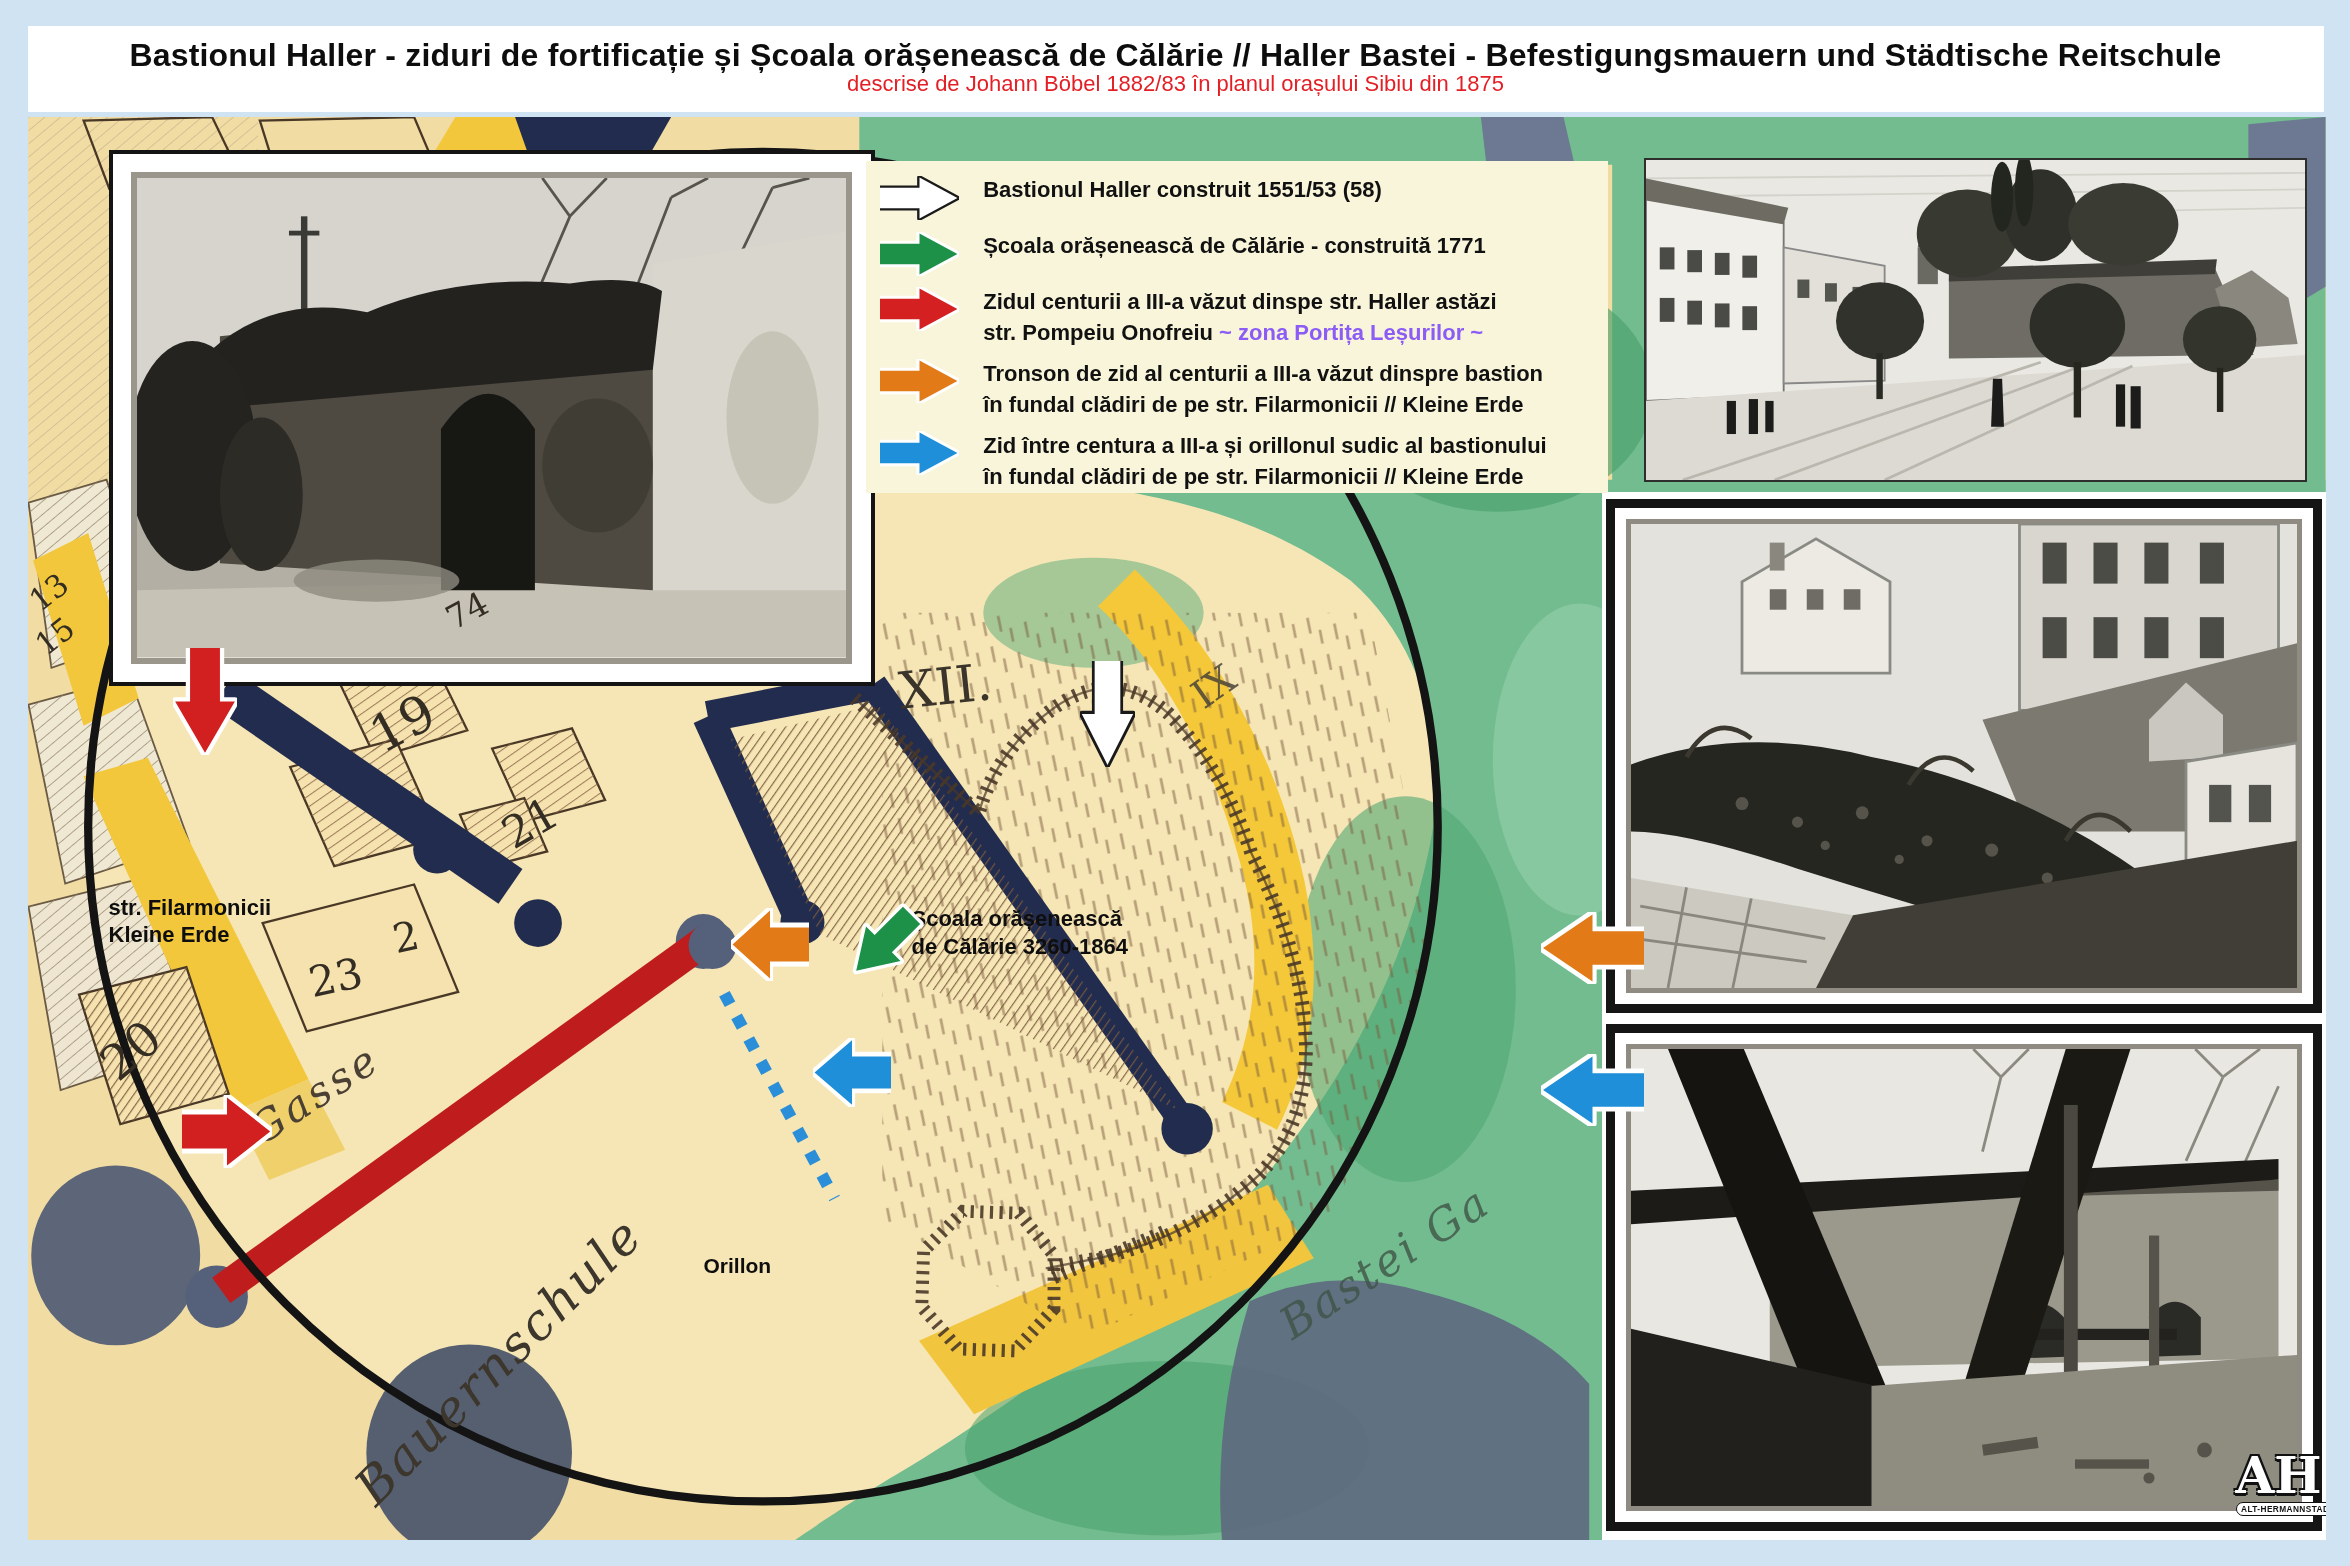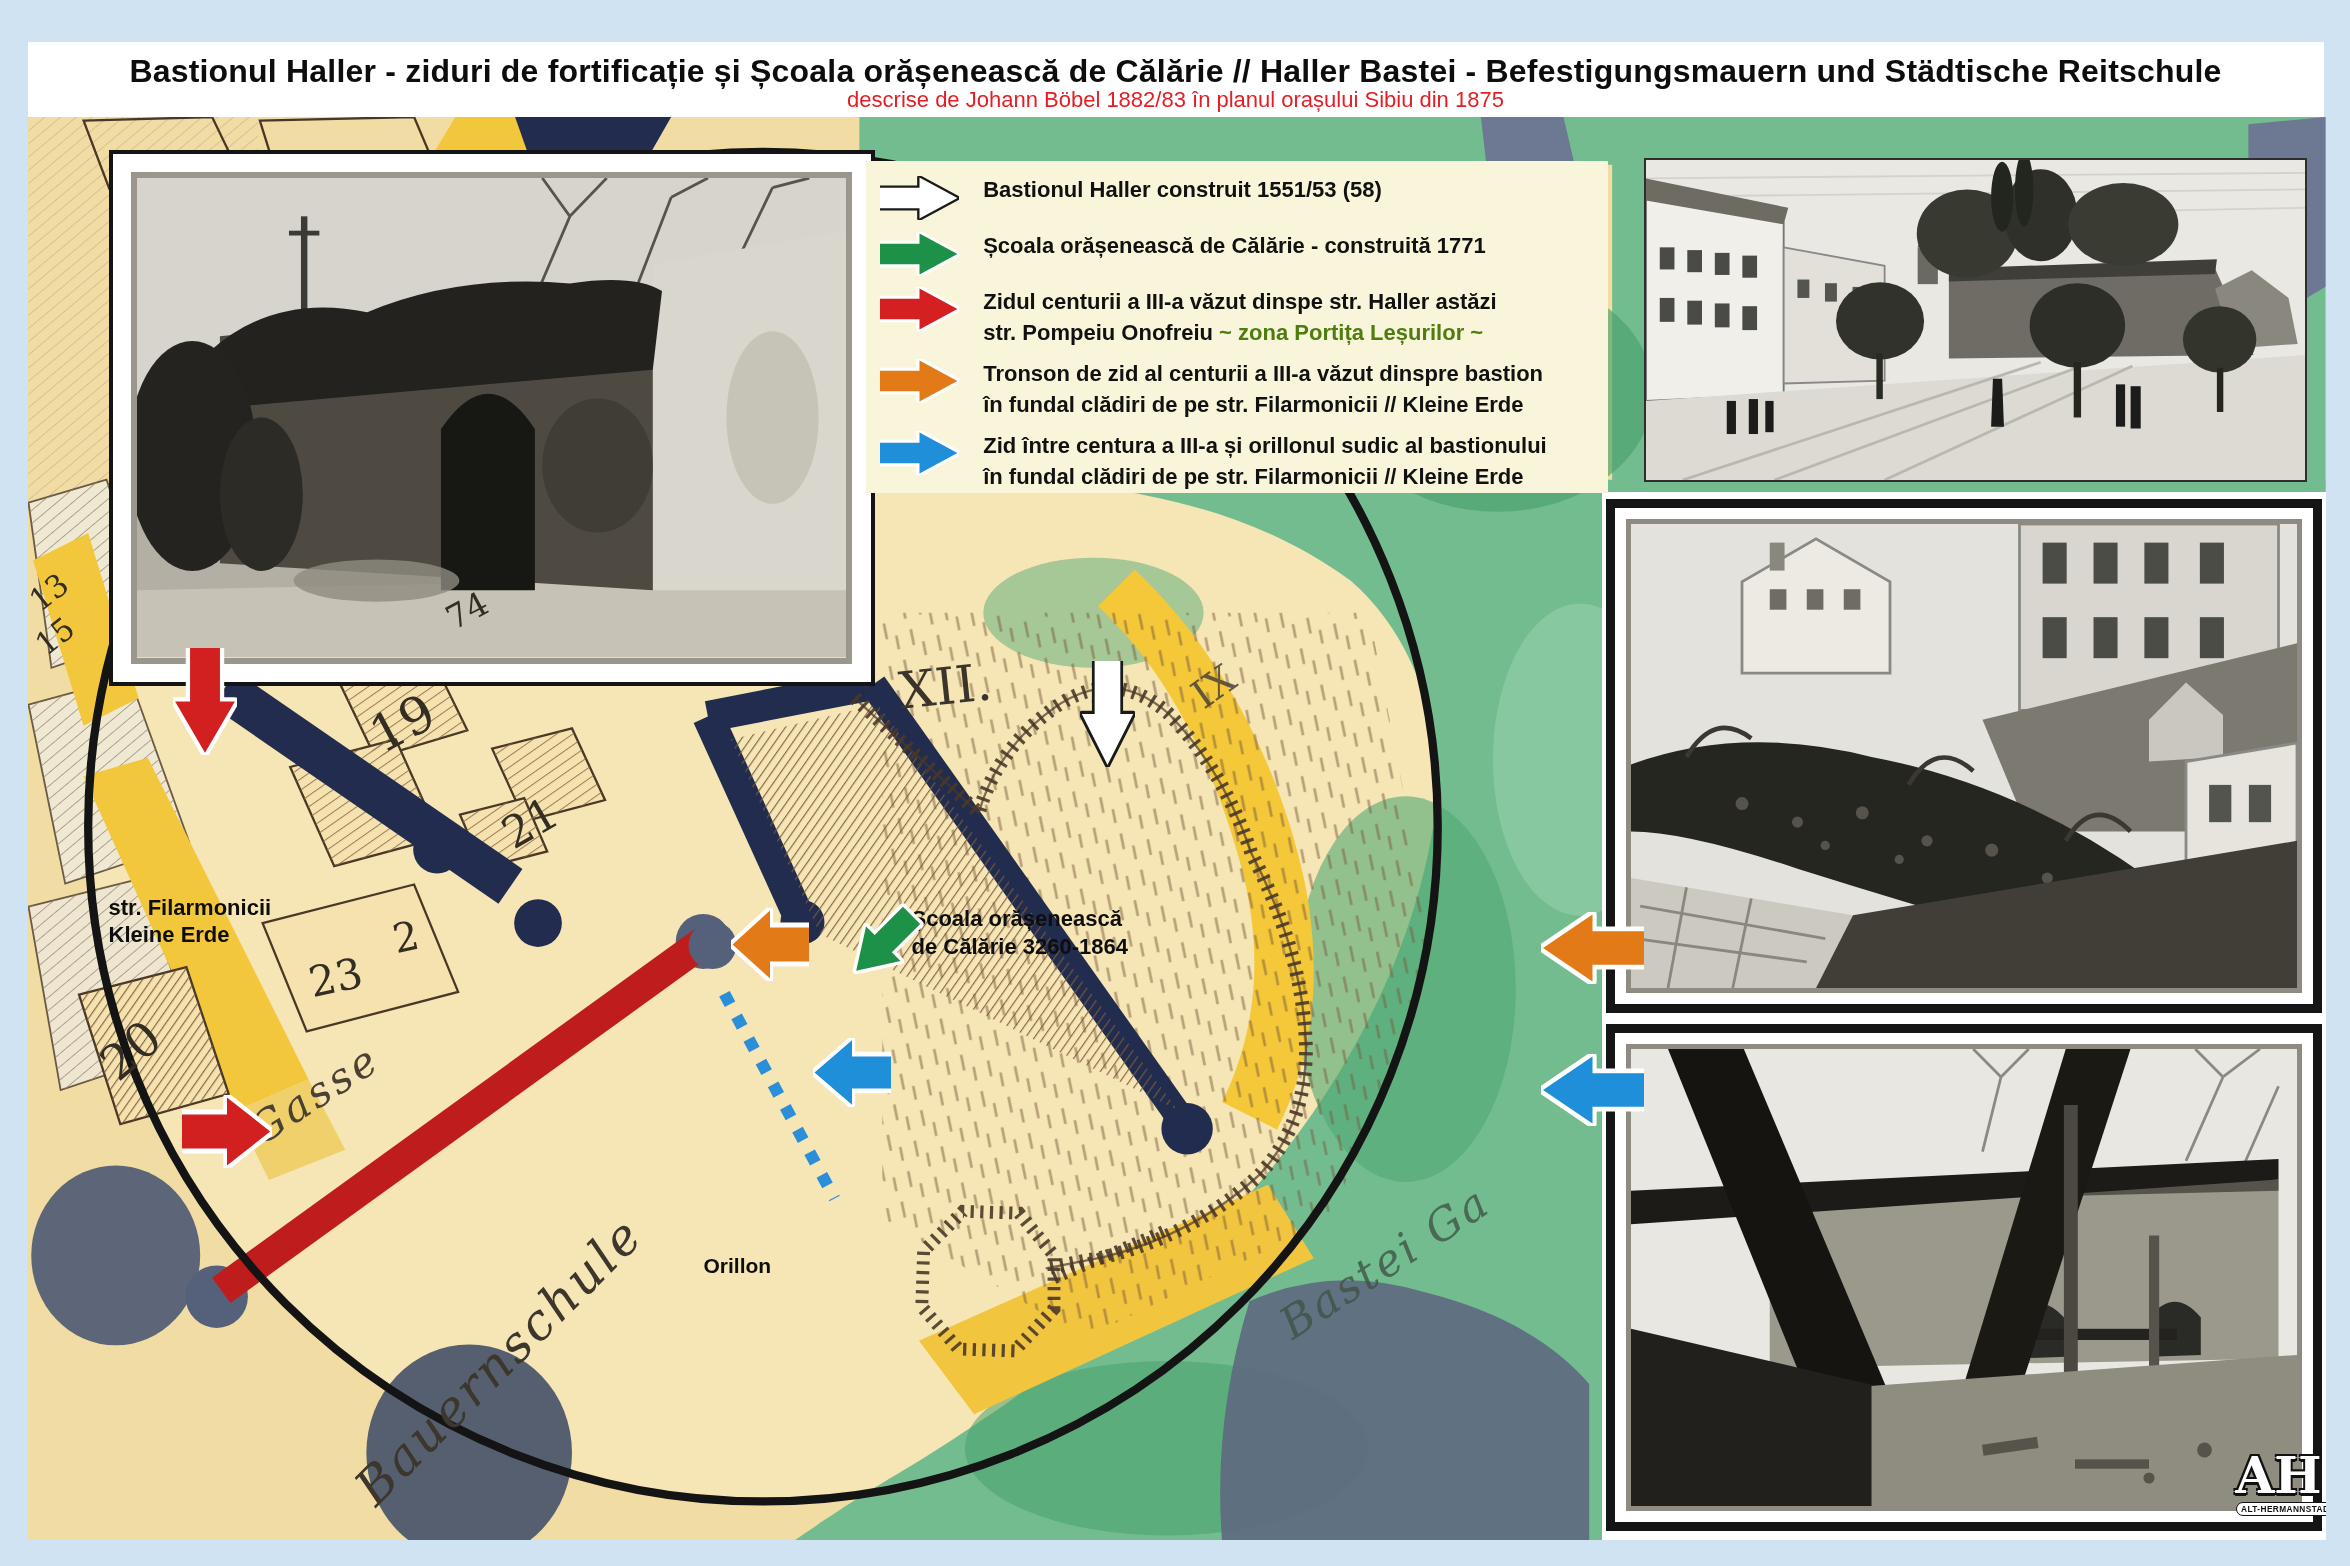--- a/index.html
+++ b/index.html
@@ -1,32 +1,32 @@
 <!DOCTYPE html>
 <html style="font-size:14.7px"><head>
 <meta charset="utf-8">
 <style>
   html,body{margin:0;padding:0;background:#cfe3f2;}
   #page{position:relative;width:2351px;height:1567px;background:#cfe3f2;overflow:hidden;
         font-family:"Liberation Sans",sans-serif;}
   .abs{position:absolute;}
   
-  #title-band{left:27.5px;top:26px;width:2296px;height:86px;background:#ffffff;text-align:center;margin-top:16px;}
+  #title-band{left:27.5px;top:26px;width:2296px;height:86px;background:#ffffff;text-align:center;}
   #main-title{width:100%;top:11px;font-size:32px;font-weight:bold;color:#0d0d0d;letter-spacing:0.2px;}
   #sub-title{width:100%;top:45px;font-size:22px;font-weight:normal;color:#e31e24;}
   
   #main{left:27.5px;top:117px;width:2298px;height:1423px;background:#f1dca4;overflow:hidden;}
   
   #legend{left:838px;top:44px;width:742px;height:332px;background:#f9f5da;padding:13px 16.5px 9.2px 14.7px;
           box-sizing:border-box;z-index:5;}
   .leg-row{display:flex;align-items:flex-start;margin-bottom:10px;}
   .leg-arrow{flex:0 0 103px;padding-top:1.8px;}
   .leg-arrow .arrow{position:relative;width:79px;height:44px;}
   .leg-text{font-size:22px;font-weight:bold;color:#111;line-height:31px;}
-  .leg-red{color:#4d7c0f;margin-top:20px;}
+  .leg-red{color:#8b5cf6;margin-top:20px;}
   
   .photo-frame1{background:#ffffff;border:4.6px solid #141414;padding:18.4px;box-sizing:border-box;z-index:4;}
   .photo-inner1{width:100%;height:100%;border:6.4px solid #9a968c;box-sizing:border-box;overflow:hidden;}
   #right-col-mat{left:1574px;top:375px;width:724px;height:1049px;background:#ffffff;z-index:3;}
   .photo-frame2{background:#ffffff;border:9.2px solid #151515;padding:11px;box-sizing:border-box;z-index:4;}
   .photo-inner2{width:100%;height:100%;border:5.5px solid #8f8b82;box-sizing:border-box;overflow:hidden;}
   #photo-engraving{border:2.8px solid #2e2e2c;overflow:hidden;z-index:4;background:#e9e8e2;}
   .photo-svg{display:block;width:100%;height:100%;}
   
   .lbl{font-weight:bold;color:#0e0e0e;z-index:6;}

